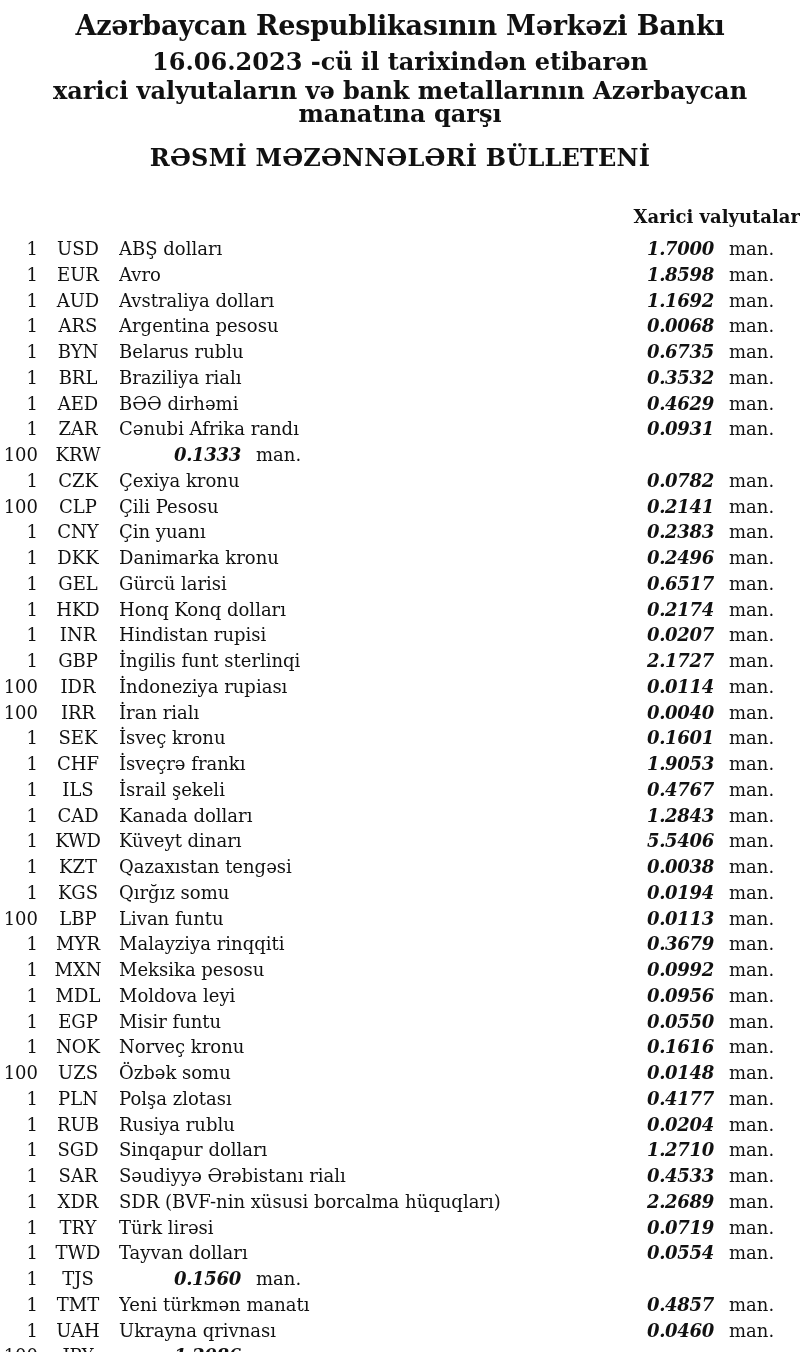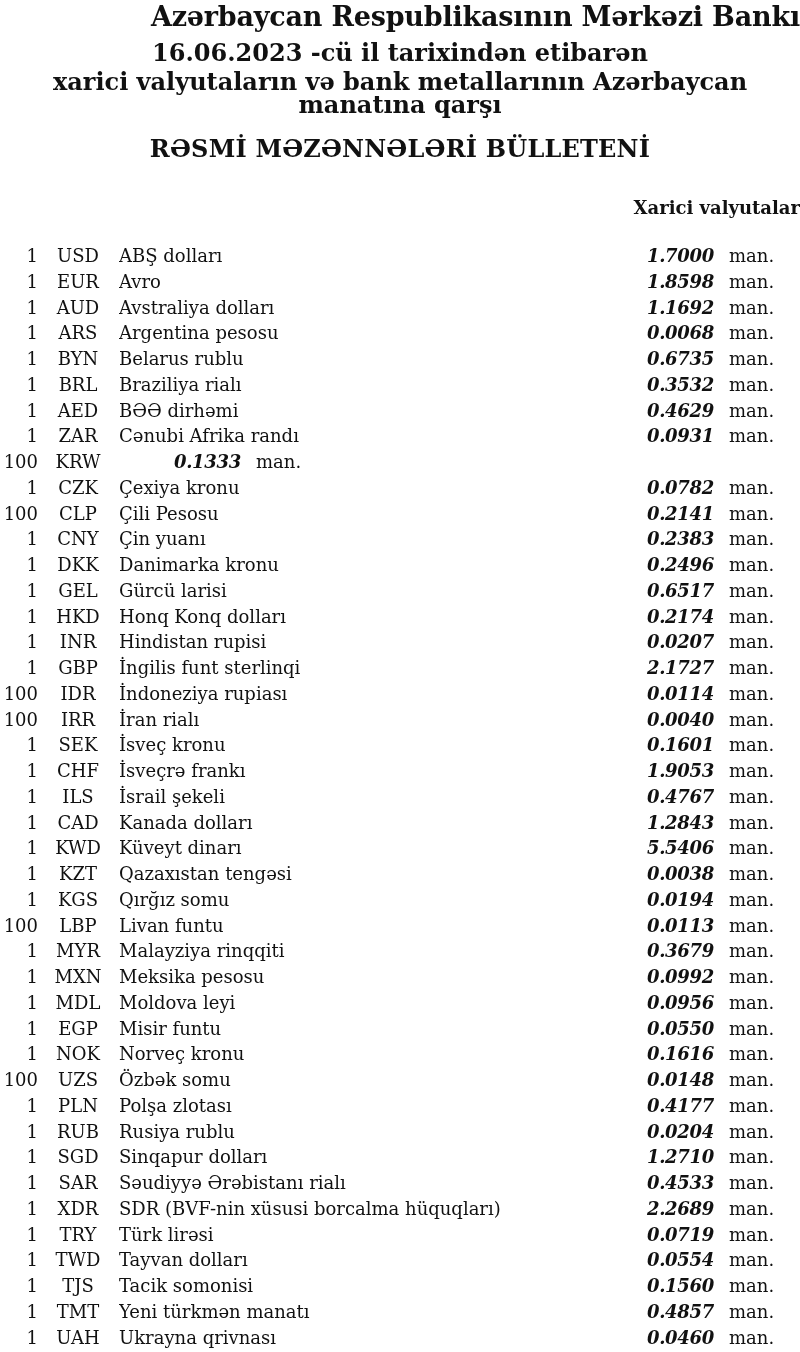--- a/index.html
+++ b/index.html
@@ -10,23 +10,24 @@
     -webkit-font-smoothing: antialiased;
   }
   .page {
     width: 800px;
     height: 1352px;
     background: #ffffff;
     overflow: hidden;
     margin: 0 auto;
   }
   .hdr-title {
-    text-align: right;
+    text-align: center;
     font-size: 27px;
     font-weight: bold;
+    padding-top: 9px;
     line-height: 34px;
     letter-spacing: -0.2px;
   }
   .hdr-line {
     text-align: center;
     font-size: 24px;
     font-weight: bold;
     line-height: 23px;
   }
   .hdr-date     { margin-top: 7px; }
@@ -42,21 +43,21 @@
   .rates-table { margin-top: 8px; }
   .row {
     display: flex;
     align-items: baseline;
     height: 25.75px;
     font-size: 18px;
     line-height: 25.75px;
     white-space: nowrap;
   }
   .qty  { flex: none; width: 38px;  text-align: right; }
-  .code { flex: none; width: 66px;  text-align: center; margin-left: 7px; margin-top: 16px; }
+  .code { flex: none; width: 66px;  text-align: center; margin-left: 7px; }
   .name { flex: 1 1 auto; margin-left: 8px; overflow: hidden; }
   .rate { flex: none; width: 130px; text-align: right; font-weight: bold; font-style: italic; letter-spacing: -0.3px; }
   .unit { flex: none; width: 86px;  padding-left: 15px; }
 </style>
 </head>
 <body>
 
 <div class="page">
 
   <div class="hdr-title">Azərbaycan Respublikasının Mərkəzi Bankı</div>
@@ -385,21 +386,20 @@
     <span class="qty">1</span>
     <span class="code">TWD</span>
     <span class="name">Tayvan dolları</span>
     <span class="rate">0.0554</span>
     <span class="unit">man.</span>
   </div>
 
   <div class="row">
     <span class="qty">1</span>
     <span class="code">TJS</span>
-    <span class="name">Tacik somonisi</span>
     <span class="rate">0.1560</span>
     <span class="unit">man.</span>
   </div>
 
   <div class="row">
     <span class="qty">1</span>
     <span class="code">TMT</span>
     <span class="name">Yeni türkmən manatı</span>
     <span class="rate">0.4857</span>
     <span class="unit">man.</span>

